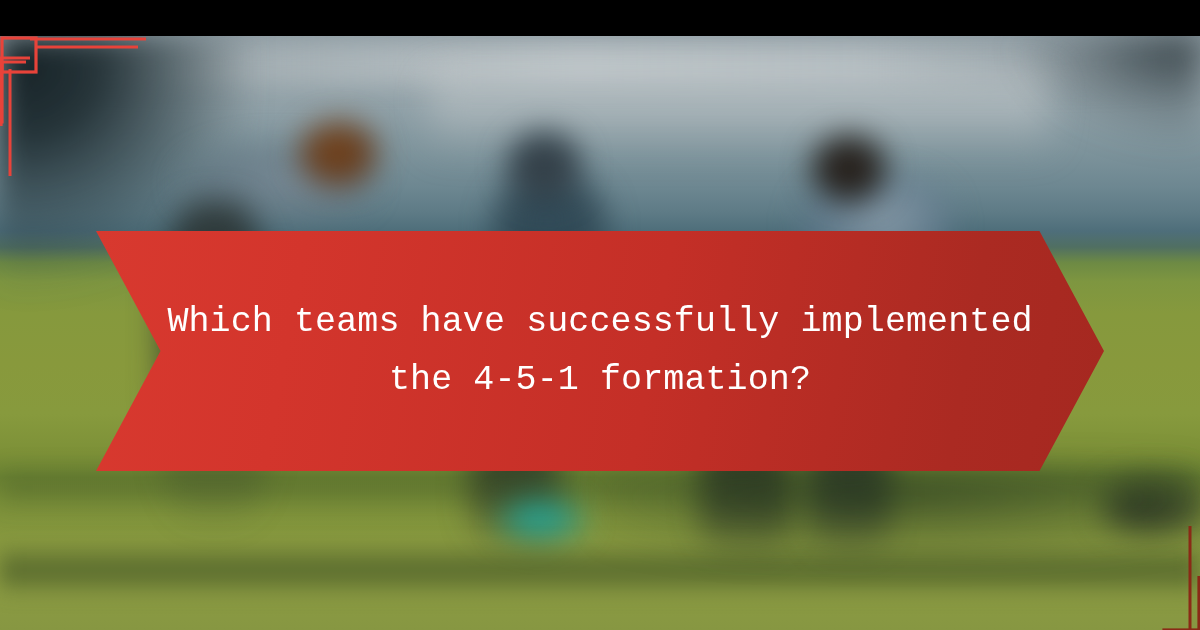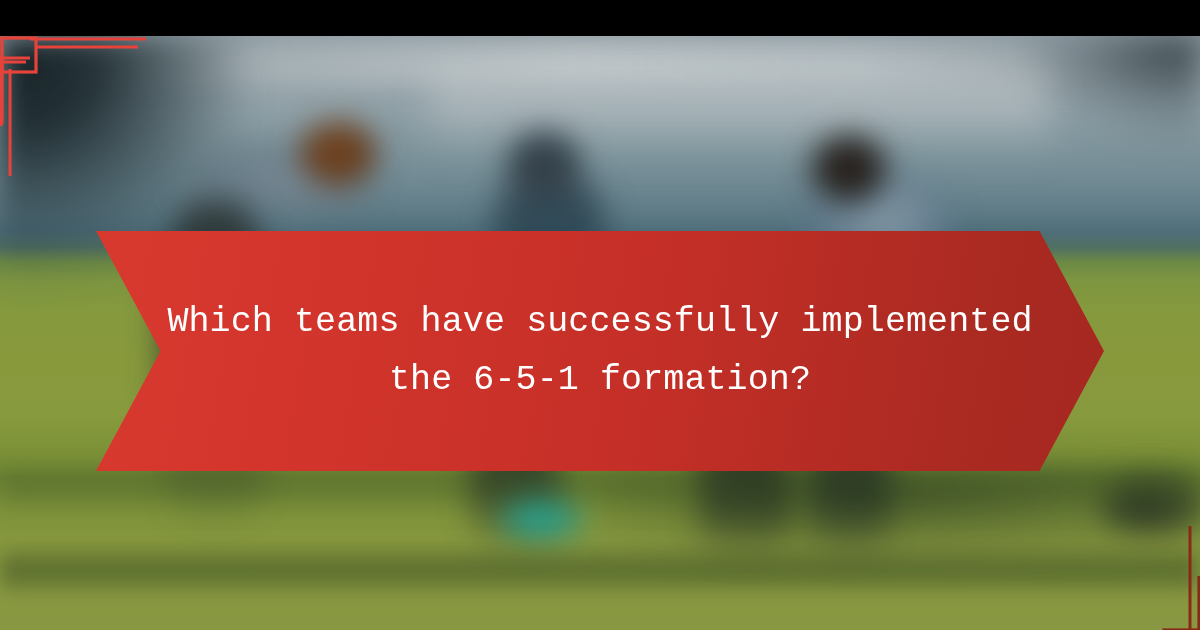--- a/index.html
+++ b/index.html
@@ -252,17 +252,17 @@
         <line x1="36" y1="11" x2="138" y2="11"></line>
         <line x1="10" y1="33" x2="10" y2="140"></line>
       </g>
     </g>
   </svg>
 
   <div class="banner-wrap">
     <div class="banner"></div>
     <div class="banner-text">
       <span class="banner-line">Which teams have successfully implemented</span>
-      <span class="banner-line">the 6-5-1 formation?</span>
+      <span class="banner-line">the 4-5-1 formation?</span>
     </div>
   </div>
 
 </div>
 
 </body></html>

